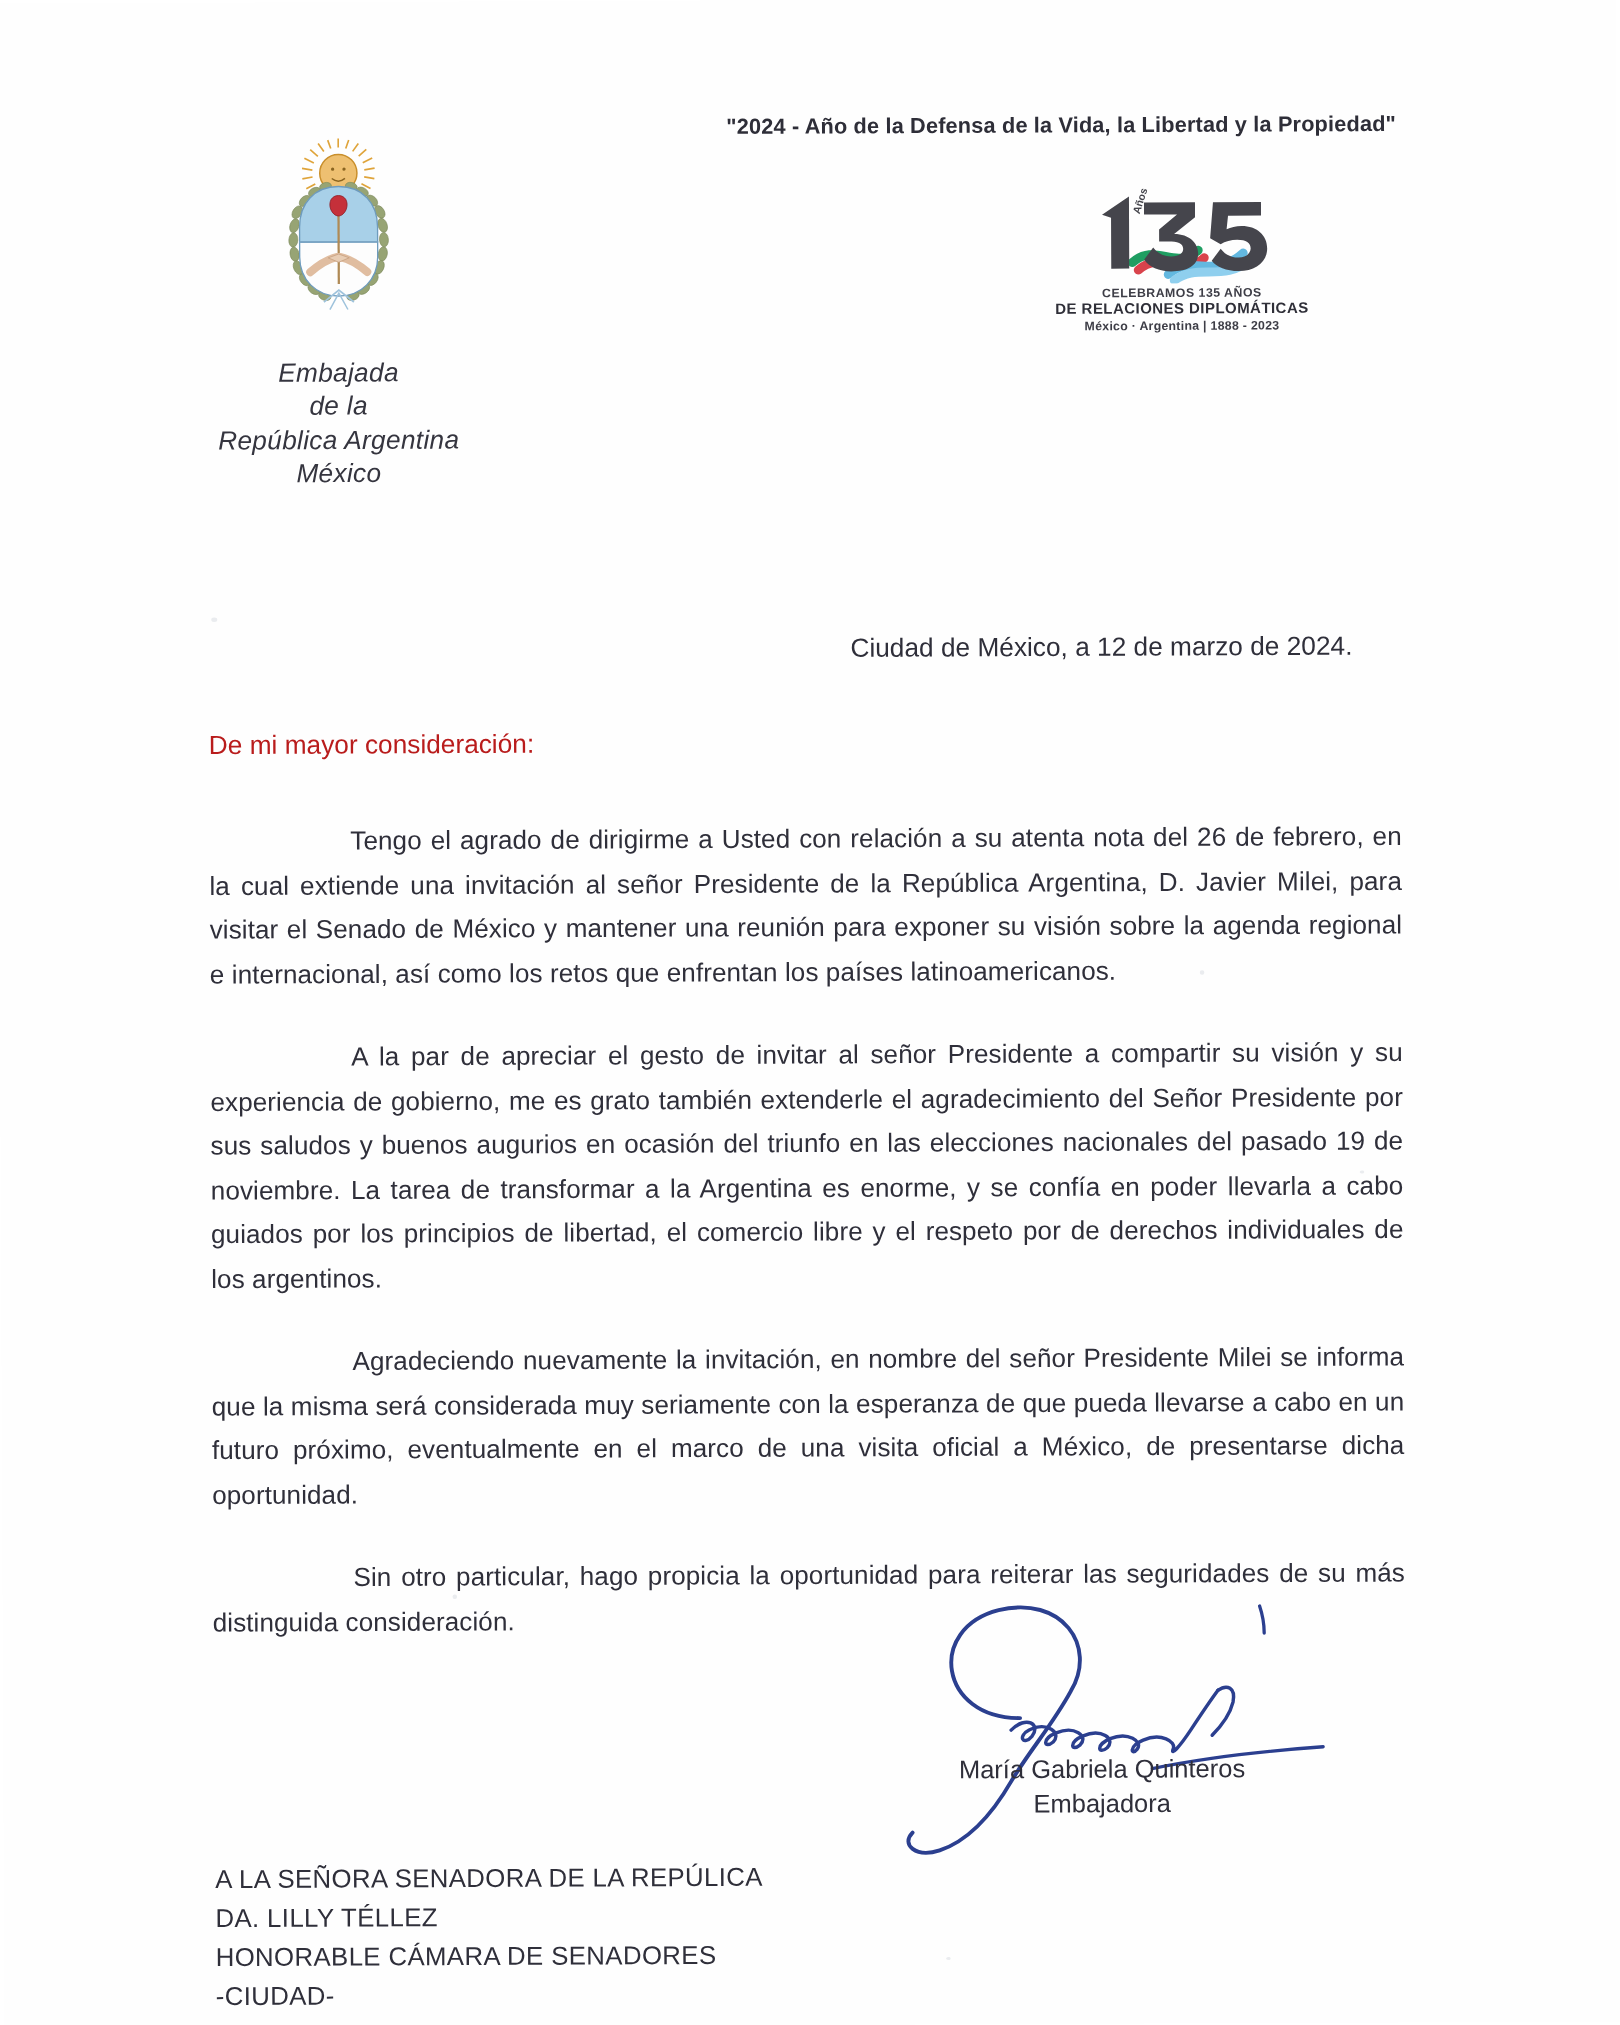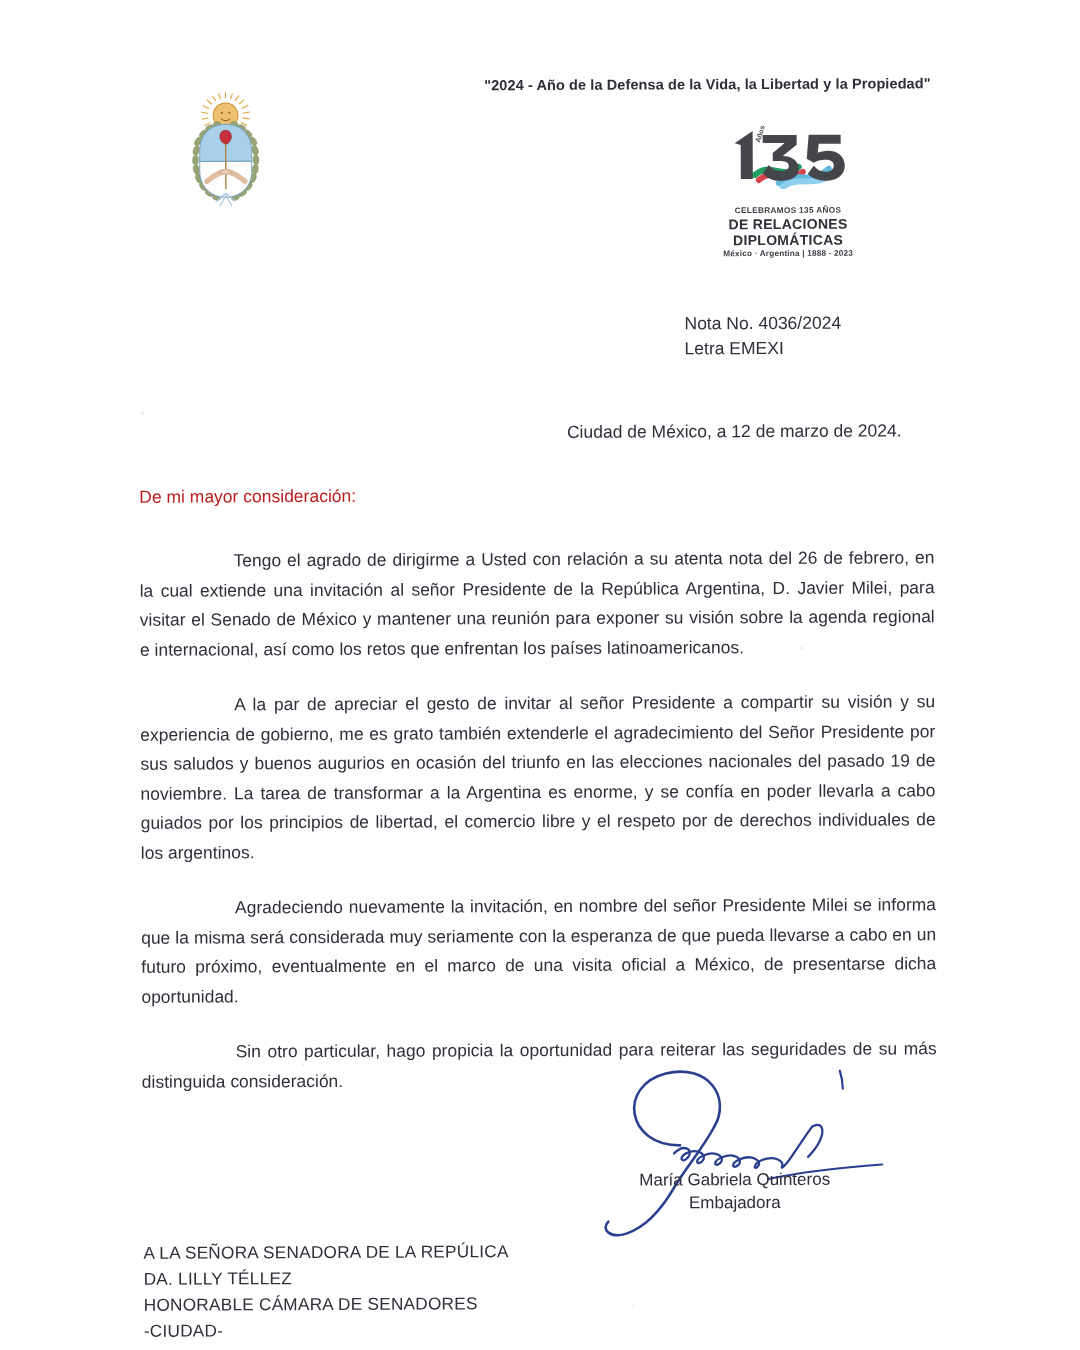--- a/index.html
+++ b/index.html
@@ -71,24 +71,24 @@
     top: 124px;
     width: 180px;
     text-align: center;
   }
   .anniv svg { display: block; margin: 0 auto; }
   .anniv-l1 {
     font-size: 8.2px;
     font-weight: 700;
     letter-spacing: 0.35px;
     color: #3d3d46;
-    margin-top: 17px;
+    margin-top: 2px;
   }
   .anniv-l2 {
-    font-size: 14px;
+    font-size: 10px;
     font-weight: 800;
     letter-spacing: 0.3px;
     color: #2f2f38;
     margin-top: 1px;
   }
   .anniv-l3 {
     font-size: 8.2px;
     font-weight: 700;
     letter-spacing: 0.2px;
     color: #3d3d46;
@@ -259,20 +259,26 @@
 
       <path d="M48 41 C43.6 41 41.4 45 42.6 49.4 C43.6 52.8 46 54.6 48 54.6 C50 54.6 52.4 52.8 53.4 49.4 C54.6 45 52.4 41 48 41 Z" fill="#c5303a" stroke="#92222b" stroke-width="0.6"></path>
 
       <path d="M29 92 C36 86 42 83 47 82 L49 82 C54 83 60 86 67 92" fill="none" stroke="#e0bda0" stroke-width="5.4" stroke-linecap="round"></path>
       <path d="M41 82.5 L48 80 L55 82.5 L48 85.5 Z" fill="#e8cdb4" stroke="#c49e7d" stroke-width="0.5"></path>
 
       <path d="M38 112 L48 104 L58 112" fill="none" stroke="#9fc3dc" stroke-width="1.2"></path>
       <path d="M42 117 L48 106 L54 117" fill="none" stroke="#9fc3dc" stroke-width="1"></path>
     </svg>
 
+    <div class="lh-text">
+      <div>Embajada</div>
+      <div>de la</div>
+      <div>República Argentina</div>
+      <div>México</div>
+    </div>
   </div>
 
   <div class="anniv">
     <svg width="130" height="66" viewBox="0 0 130 66">
 
       <g fill="none" stroke-width="6" stroke-linecap="round">
         <path d="M32 52 C48 38 60 58 76 44" stroke="#1f9e62"></path>
         <path d="M36 57 C52 43 64 63 80 49" stroke="#d9434c"></path>
         <path d="M56 60 C72 46 86 64 106 46" stroke="#63b8e0"></path>
         <path d="M60 64 C76 52 92 66 112 50" stroke="#8fcfee"></path>
@@ -293,24 +299,20 @@
                  C98 37 94 38 91 40 L84 36 Z"></path>
       </g>
 
       <text x="37" y="20" transform="rotate(-72 37 20)" font-family="Liberation Sans, sans-serif" font-size="7" font-weight="700" fill="#45454c">Años</text>
     </svg>
     <div class="anniv-l1">CELEBRAMOS 135 AÑOS</div>
     <div class="anniv-l2">DE RELACIONES DIPLOMÁTICAS</div>
     <div class="anniv-l3">México · Argentina | 1888 - 2023</div>
   </div>
 
-  <div class="note-ref">
-    <div>Nota No. 4036/2024</div>
-    <div>Letra EMEXI</div>
-  </div>
 
   <div class="dateline">Ciudad de México, a 12 de marzo de 2024.</div>
 
   <div class="salutation">De mi mayor consideración:</div>
 
   <div class="body-block">
     <p class="para">Tengo el agrado de dirigirme a Usted con relación a su atenta nota del 26 de febrero, en la cual extiende una invitación al señor Presidente de la República Argentina, D. Javier Milei, para visitar el Senado de México y mantener una reunión para exponer su visión sobre la agenda regional e internacional, así como los retos que enfrentan los países latinoamericanos.</p>
     <p class="para">A la par de apreciar el gesto de invitar al señor Presidente a compartir su visión y su experiencia de gobierno, me es grato también extenderle el agradecimiento del Señor Presidente por sus saludos y buenos augurios en ocasión del  triunfo en las elecciones nacionales del pasado 19 de noviembre. La tarea de transformar a la Argentina es enorme, y se confía en poder llevarla a cabo guiados por los principios de libertad, el comercio libre y el respeto por de derechos individuales de los argentinos.</p>
     <p class="para">Agradeciendo nuevamente la invitación, en nombre del señor Presidente Milei se informa que la misma será considerada muy seriamente con la esperanza de que pueda llevarse a cabo en un futuro próximo, eventualmente en el marco de una visita oficial a México, de presentarse dicha oportunidad.</p>
     <p class="para">Sin otro particular, hago propicia la oportunidad para reiterar  las seguridades de su más distinguida consideración.</p>

